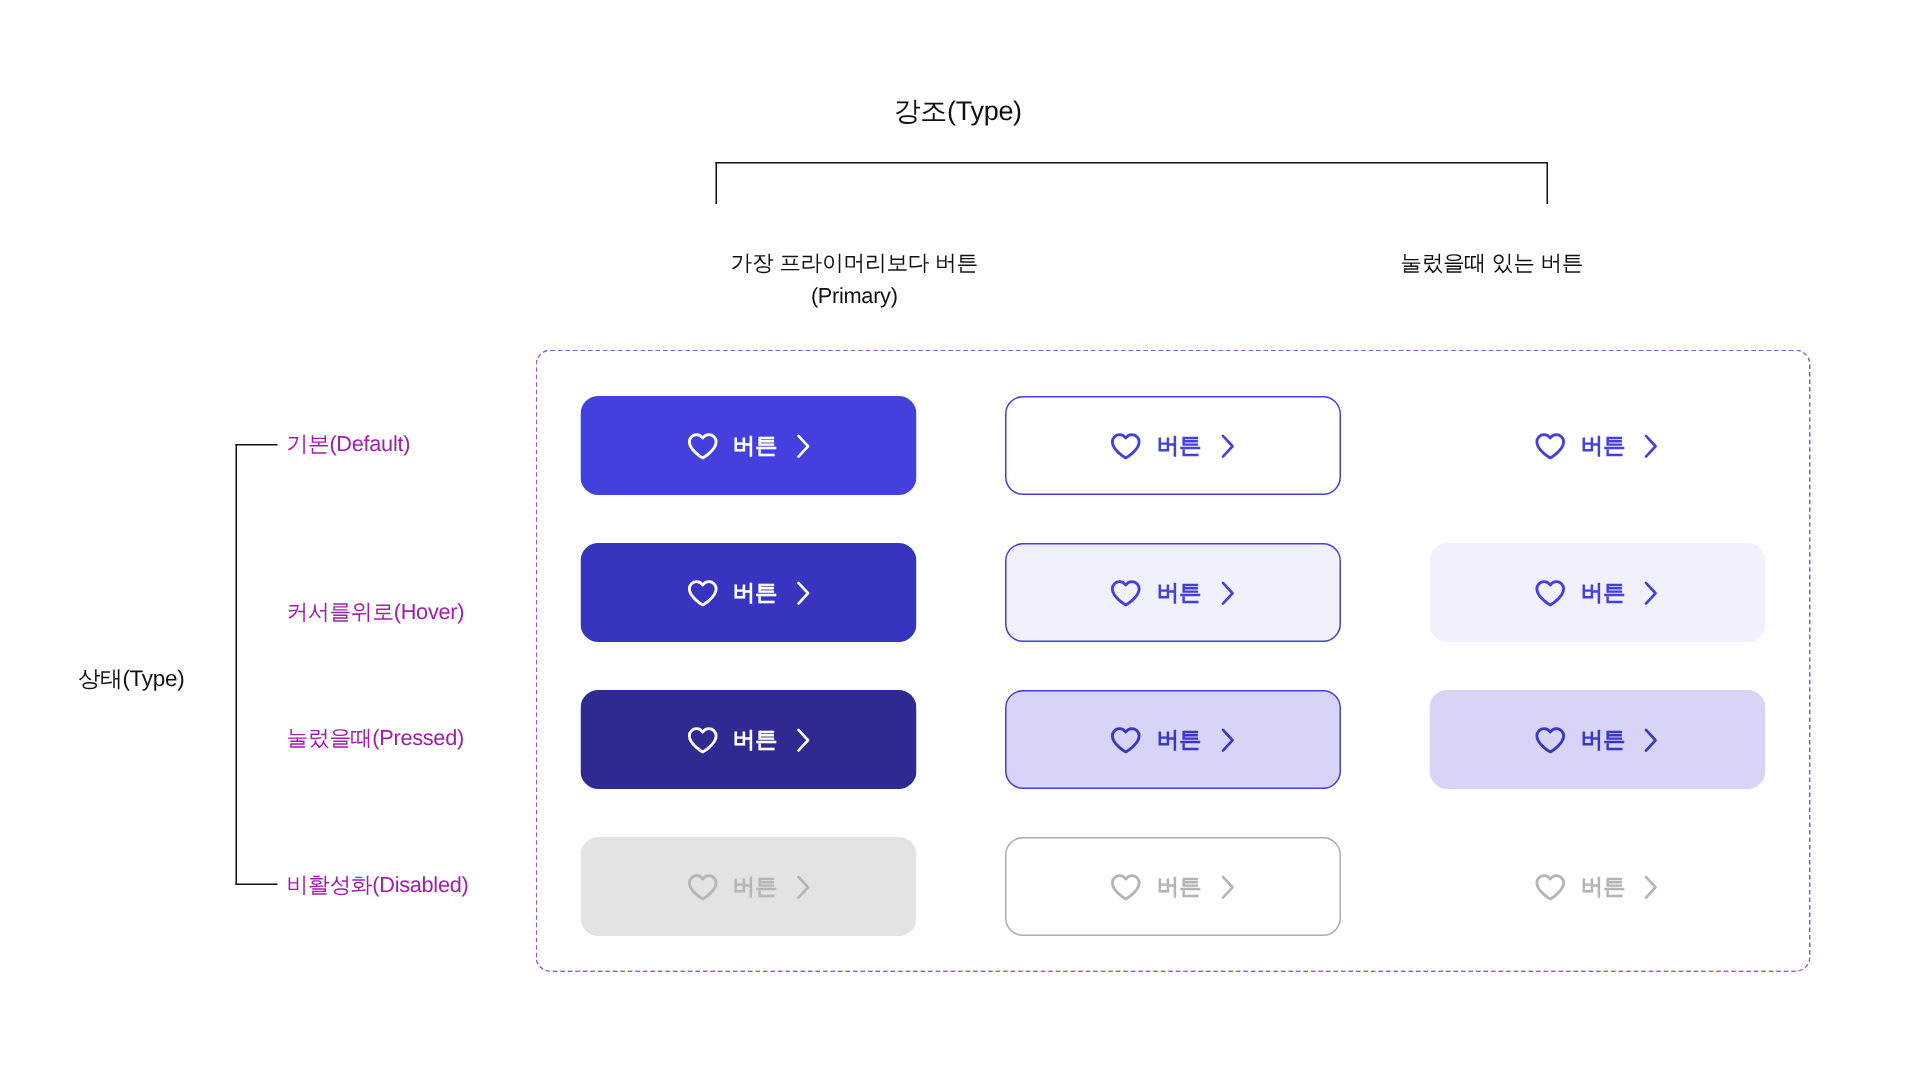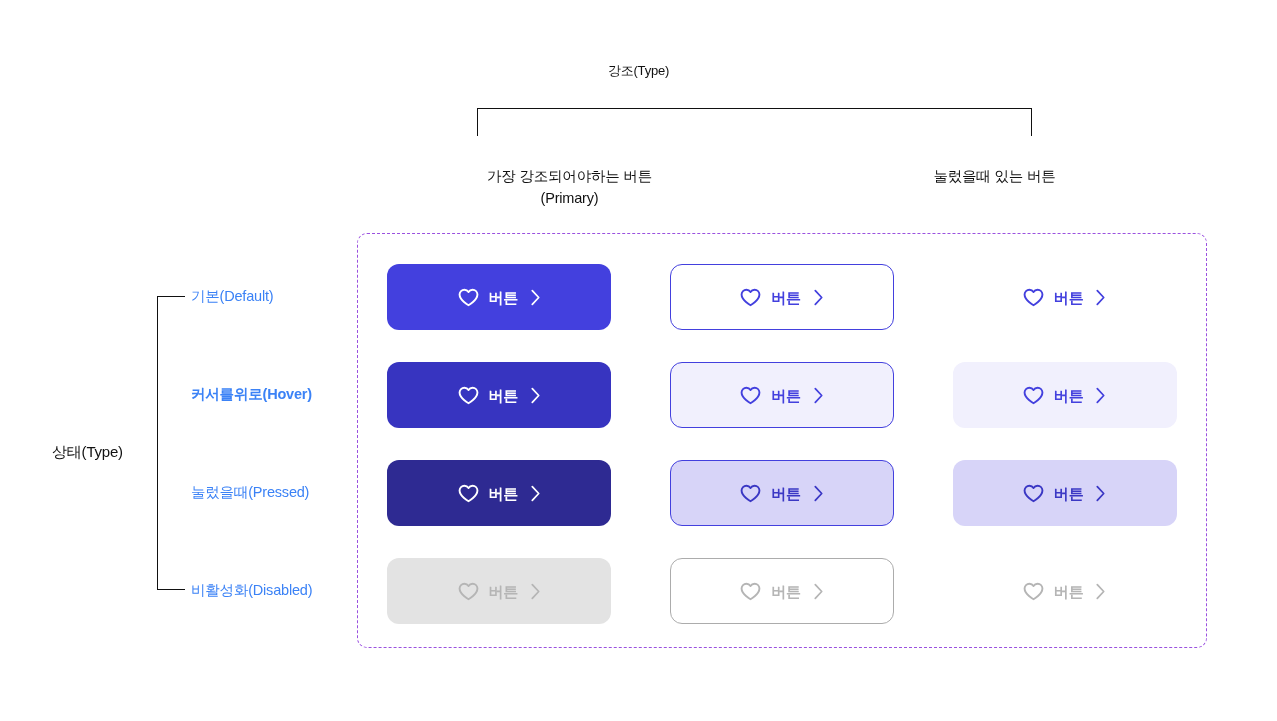--- a/index.html
+++ b/index.html
@@ -16,21 +16,21 @@
     position: relative;
   }
 
   
   #type-title {
     position: absolute;
     left: 0;
     top: 62px;
     width: 1277px;
     text-align: center;
-    font-size: 13px;
+    font-size: 18px;
     color: #111111;
     letter-spacing: -0.2px;
   }
   
   #type-bracket {
     position: absolute;
     left: 477px;
     top: 108px;
     width: 555px;
     height: 28px;
@@ -102,28 +102,28 @@
     height: 0;
     border-top: 1.6px solid #111111;
   }
   #state-bracket .tick.top    { top: 0; }
   #state-bracket .tick.bottom { bottom: 0; }
 
   .state-label {
     position: absolute;
     left: 191px;
     font-size: 14.5px;
-    color: #3b82f6;
+    color: #a21caf;
     letter-spacing: -0.2px;
     transform: translateY(-50%);
     white-space: nowrap;
     text-align: center;
   }
   .state-label.r0 { top: 296px; }
-  .state-label.r1 { top: 394px; font-weight: bold; }
+  .state-label.r1 { top: 408px; }
   .state-label.r2 { top: 492px; }
   .state-label.r3 { top: 590px; }
 
   
   #matrix {
     position: absolute;
     left: 357px;
     top: 233px;
     width: 850px;
     height: 415px;
@@ -201,21 +201,21 @@
 <div id="type-title">강조(Type)</div>
 
 <div id="type-bracket">
   <div class="rail"></div>
   <div class="drop left"></div>
   <div class="drop right"></div>
 </div>
 
 <div id="column-headers">
   <div class="col-head">
-    <span>가장 강조되어야하는 버튼</span>
+    <span>가장 프라이머리보다 버튼</span>
     <span class="line2">(Primary)</span>
   </div>
   <div class="col-head">
     <span>눌렀을때 있는 버튼</span>
   </div>
 </div>
 
 <div id="state-title">상태(Type)</div>
 
 <div id="state-bracket">

